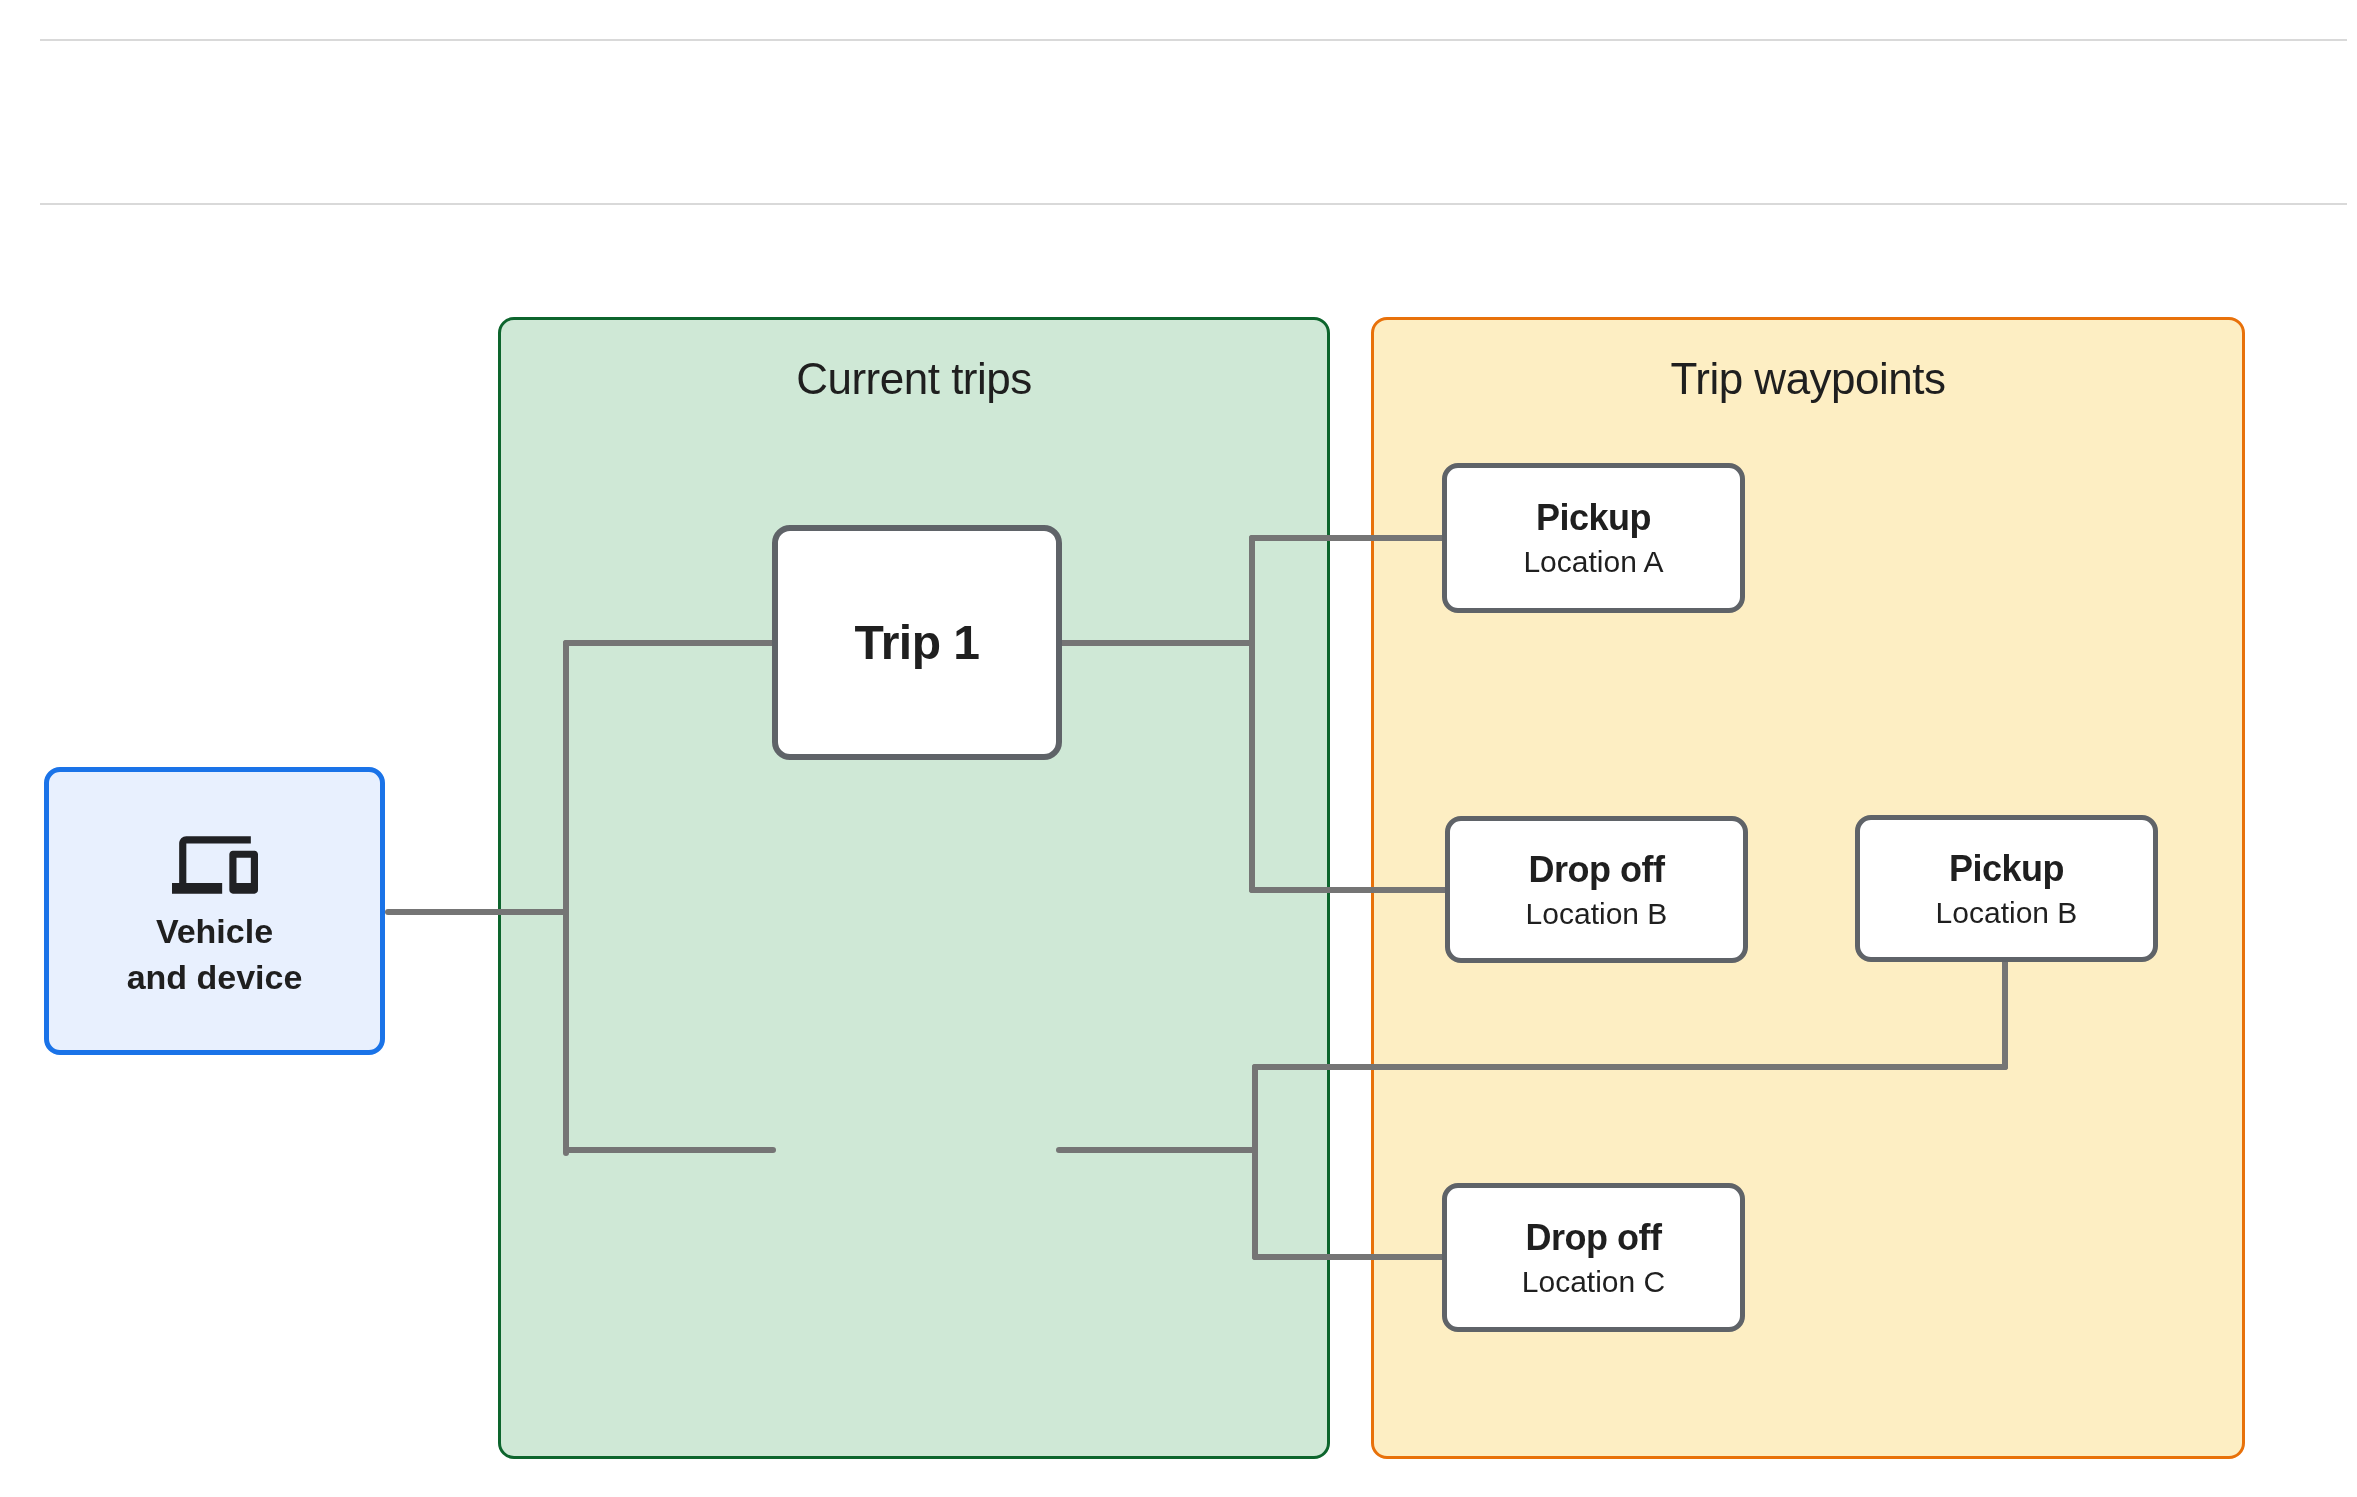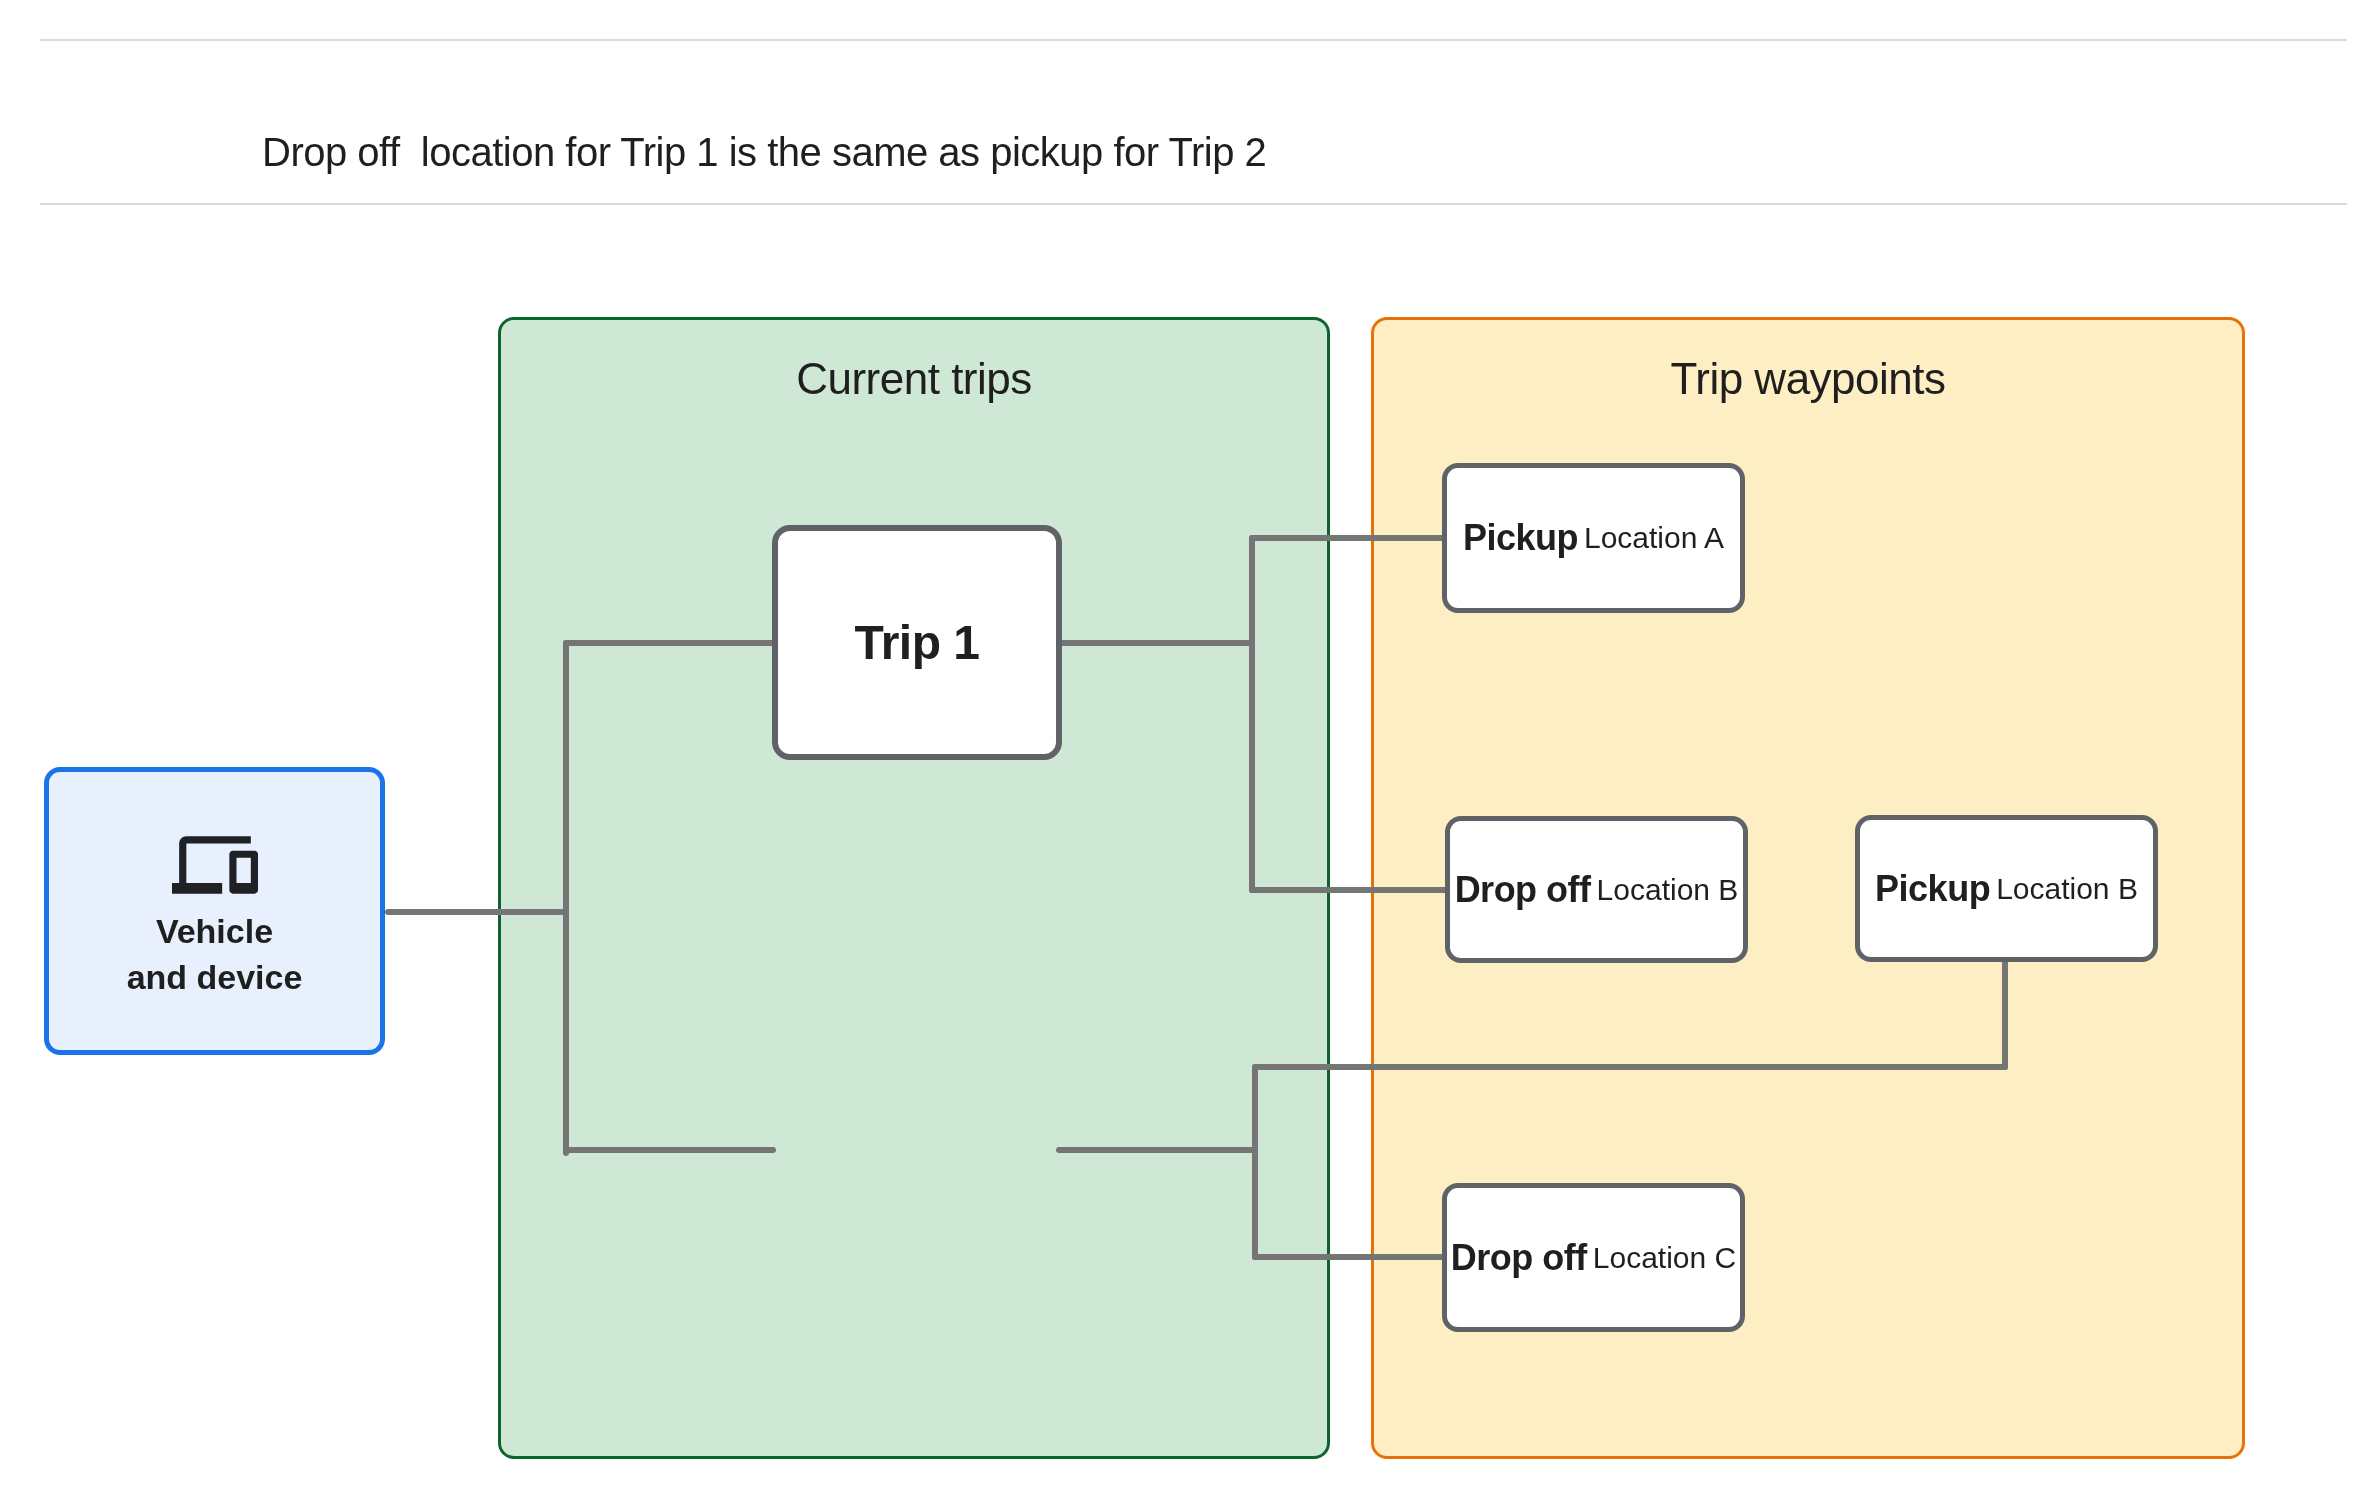--- a/index.html
+++ b/index.html
@@ -29,35 +29,34 @@
   #vehicle-node svg{width:86px;height:86px;display:block;}
   .vehicle-label{font-size:34px;font-weight:bold;line-height:46px;text-align:center;}
   .vehicle-label span{display:block;}
 
   .trip-node{width:292px;height:235px;border:6px solid var(--node_border_gray,#5f6368);border-radius:18px;
     display:flex;align-items:center;justify-content:center;font-size:48px;font-weight:600;letter-spacing:-0.5px;}
   #trip-1-node{left:772px;top:525px;width:290px;}
   #trip-2-node{left:770px;top:1032px;}
 
   .waypoint-node{width:303px;border:5px solid var(--node_border_gray,#5f6368);border-radius:16px;
-    display:flex;flex-direction:row;align-items:center;justify-content:center;gap:6px;}
+    display:flex;flex-direction:column;align-items:center;justify-content:center;gap:6px;}
   .waypoint-label{font-size:36px;font-weight:bold;letter-spacing:-0.5px;}
   .waypoint-location{font-size:30px;font-weight:normal;}
   #waypoint-pickup-a{left:1442px;top:463px;height:150px;}
   #waypoint-dropoff-b{left:1445px;top:816px;height:147px;}
   #waypoint-pickup-b{left:1855px;top:815px;height:147px;}
   #waypoint-dropoff-c{left:1442px;top:1183px;height:149px;}
 </style>
 </head>
 <body>
 
 <div id="canvas">
 
   <div class="hairline" id="divider-top"></div>
-  <div id="page-subtitle">Drop off  location for Trip 1 is the same as pickup for Trip 2</div>
   <div class="hairline" id="divider-header"></div>
 
   <div class="container" id="group-trip-waypoints">
     <div class="container-title">Trip waypoints</div>
   </div>
   <div class="container" id="group-current-trips">
     <div class="container-title">Current trips</div>
   </div>
 
   <div class="seg" style="left:385px;top:909px;width:184px;height:6px;"></div>

